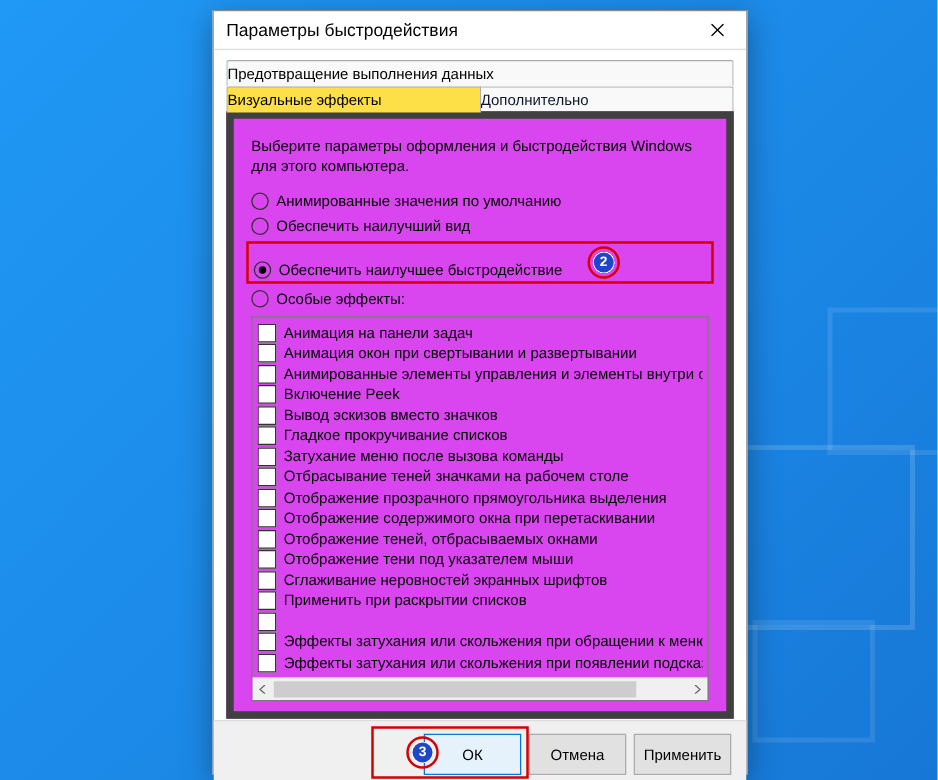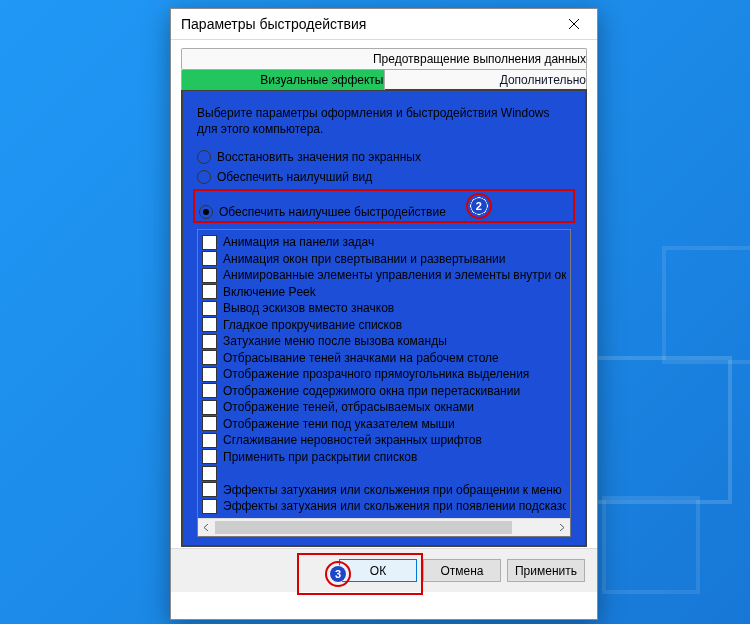--- a/index.html
+++ b/index.html
@@ -26,30 +26,30 @@
   .close-btn{
     width:46px;height:30px;display:flex;align-items:center;justify-content:center;
     cursor:pointer;
   }
   .close-btn svg{width:10px;height:10px;}
 
   .tab-wrap{padding:8px 10px 0 10px;flex:0 0 auto;}
   .tab-row{display:flex;}
   .tab{
     border:1px solid #acacac;border-bottom:none;background:#fff;
-    padding:3px 0;text-align:right;font-size:12px;position:relative;
+    padding:3px 0;text-align:left;font-size:12px;position:relative;
   }
   .tab-dep{flex:1;border-top-left-radius:2px;border-top-right-radius:2px;}
   .tab-row2 .tab{flex:1;}
   .tab-vis{border-top-left-radius:2px;}
   .tab-adv{border-top-right-radius:2px;border-left:none;color:#0f172a;}
-  .tab-active{background:#22c55e;z-index:2;}
+  .tab-active{background:#fde047;z-index:2;}
   .tab-inactive{background:#f9f9f9;}
   .tab-panel{
-    border:2px solid #404040;background:#1d4ed8;
+    border:6px solid #404040;background:#d946ef;
     padding:10px 14px 8px 14px;flex:1;display:flex;flex-direction:column;
     position:relative;top:-1px;
   }
 
   .intro{margin:4px 0 10px 0;line-height:1.35;color:#000;}
 
   .radio-item{display:flex;align-items:center;margin:3px 0;}
   .radio-item .glyph{
     width:12px;height:12px;border:1px solid #333;border-radius:50%;
     margin-right:6px;display:inline-flex;align-items:center;justify-content:center;flex:0 0 auto;
@@ -67,41 +67,41 @@
   .call-inner{
     width:16px;height:16px;border-radius:50%;background:#1e46c8;
     color:#fff;font-weight:700;font-size:11px;display:flex;align-items:center;justify-content:center;
   }
 
   .list-box{
     border:1px solid #7a7a7a;margin-top:4px;flex:1;
     display:flex;flex-direction:column;overflow:hidden;
   }
   .list-inner{flex:1;overflow:hidden;padding:3px 4px;}
-  .chk-item{display:flex;align-items:center;margin:1.5px 0;white-space:nowrap;}
+  .chk-item{display:flex;align-items:flex-start;margin:1.5px 0;white-space:nowrap;}
   .chk-item .box{
     width:13px;height:13px;border:1px solid #333;margin-right:6px;flex:0 0 auto;background:#fff;
   }
   .chk-item .lab{font-size:12px;overflow:hidden;text-overflow:clip;}
 
   .hscroll{
     height:17px;background:#f0f0f0;border-top:1px solid #dcdcdc;
     display:flex;align-items:center;
   }
   .hs-btn{width:17px;height:17px;display:flex;align-items:center;justify-content:center;background:#f0f0f0;}
   .hs-track{flex:1;position:relative;height:17px;}
   .hs-thumb{position:absolute;left:0;top:2px;height:13px;width:88%;background:#cdcdcd;}
 
   .btn-row{
     display:flex;justify-content:flex-end;gap:6px;
     padding:10px 12px;border-top:1px solid #dcdcdc;background:#f0f0f0;
     position:relative;
   }
   .win-btn{
-    min-width:78px;height:23px;border:1px solid #adadad;background:#e1e1e1;
+    min-width:78px;height:33px;border:1px solid #adadad;background:#e1e1e1;
     font-size:12px;cursor:pointer;
   }
   .win-btn.default{border:1px solid #0078d7;background:#e5f1fb;}
   .ok-highlight{
     position:absolute;border:2px solid #d60000;pointer-events:none;
     left:126px;top:4px;width:122px;height:38px;
   }
   .call3{
     position:absolute;left:134px;top:12px;
   }
@@ -132,37 +132,41 @@
     <div class="tab-row tab-row2">
       <div class="tab tab-vis tab-active">Визуальные эффекты</div>
       <div class="tab tab-adv tab-inactive">Дополнительно</div>
     </div>
 
     <div class="tab-panel">
       <div class="intro">Выберите параметры оформления и быстродействия Windows для этого компьютера.</div>
 
       <label class="radio-item">
         <span class="glyph"></span>
-        <span>Восстановить значения по экранных</span>
+        <span>Анимированные значения по умолчанию</span>
       </label>
       <label class="radio-item">
         <span class="glyph"></span>
         <span>Обеспечить наилучший вид</span>
       </label>
 
       <div class="highlight-box">
         <label class="radio-item checked" style="margin:0;">
           <span class="glyph"></span>
           <span>Обеспечить наилучшее быстродействие</span>
         </label>
         <span class="call-outer">
           <span class="call-inner">2</span>
         </span>
       </div>
 
+      <label class="radio-item">
+        <span class="glyph"></span>
+        <span>Особые эффекты:</span>
+      </label>
 
       <div class="list-box">
         <div class="list-inner" id="effects-container">
             <label class="chk-item">
               <span class="box"></span>
               <span class="lab">Анимация на панели задач</span>
             </label>
             <label class="chk-item">
               <span class="box"></span>
               <span class="lab">Анимация окон при свертывании и развертывании</span>

